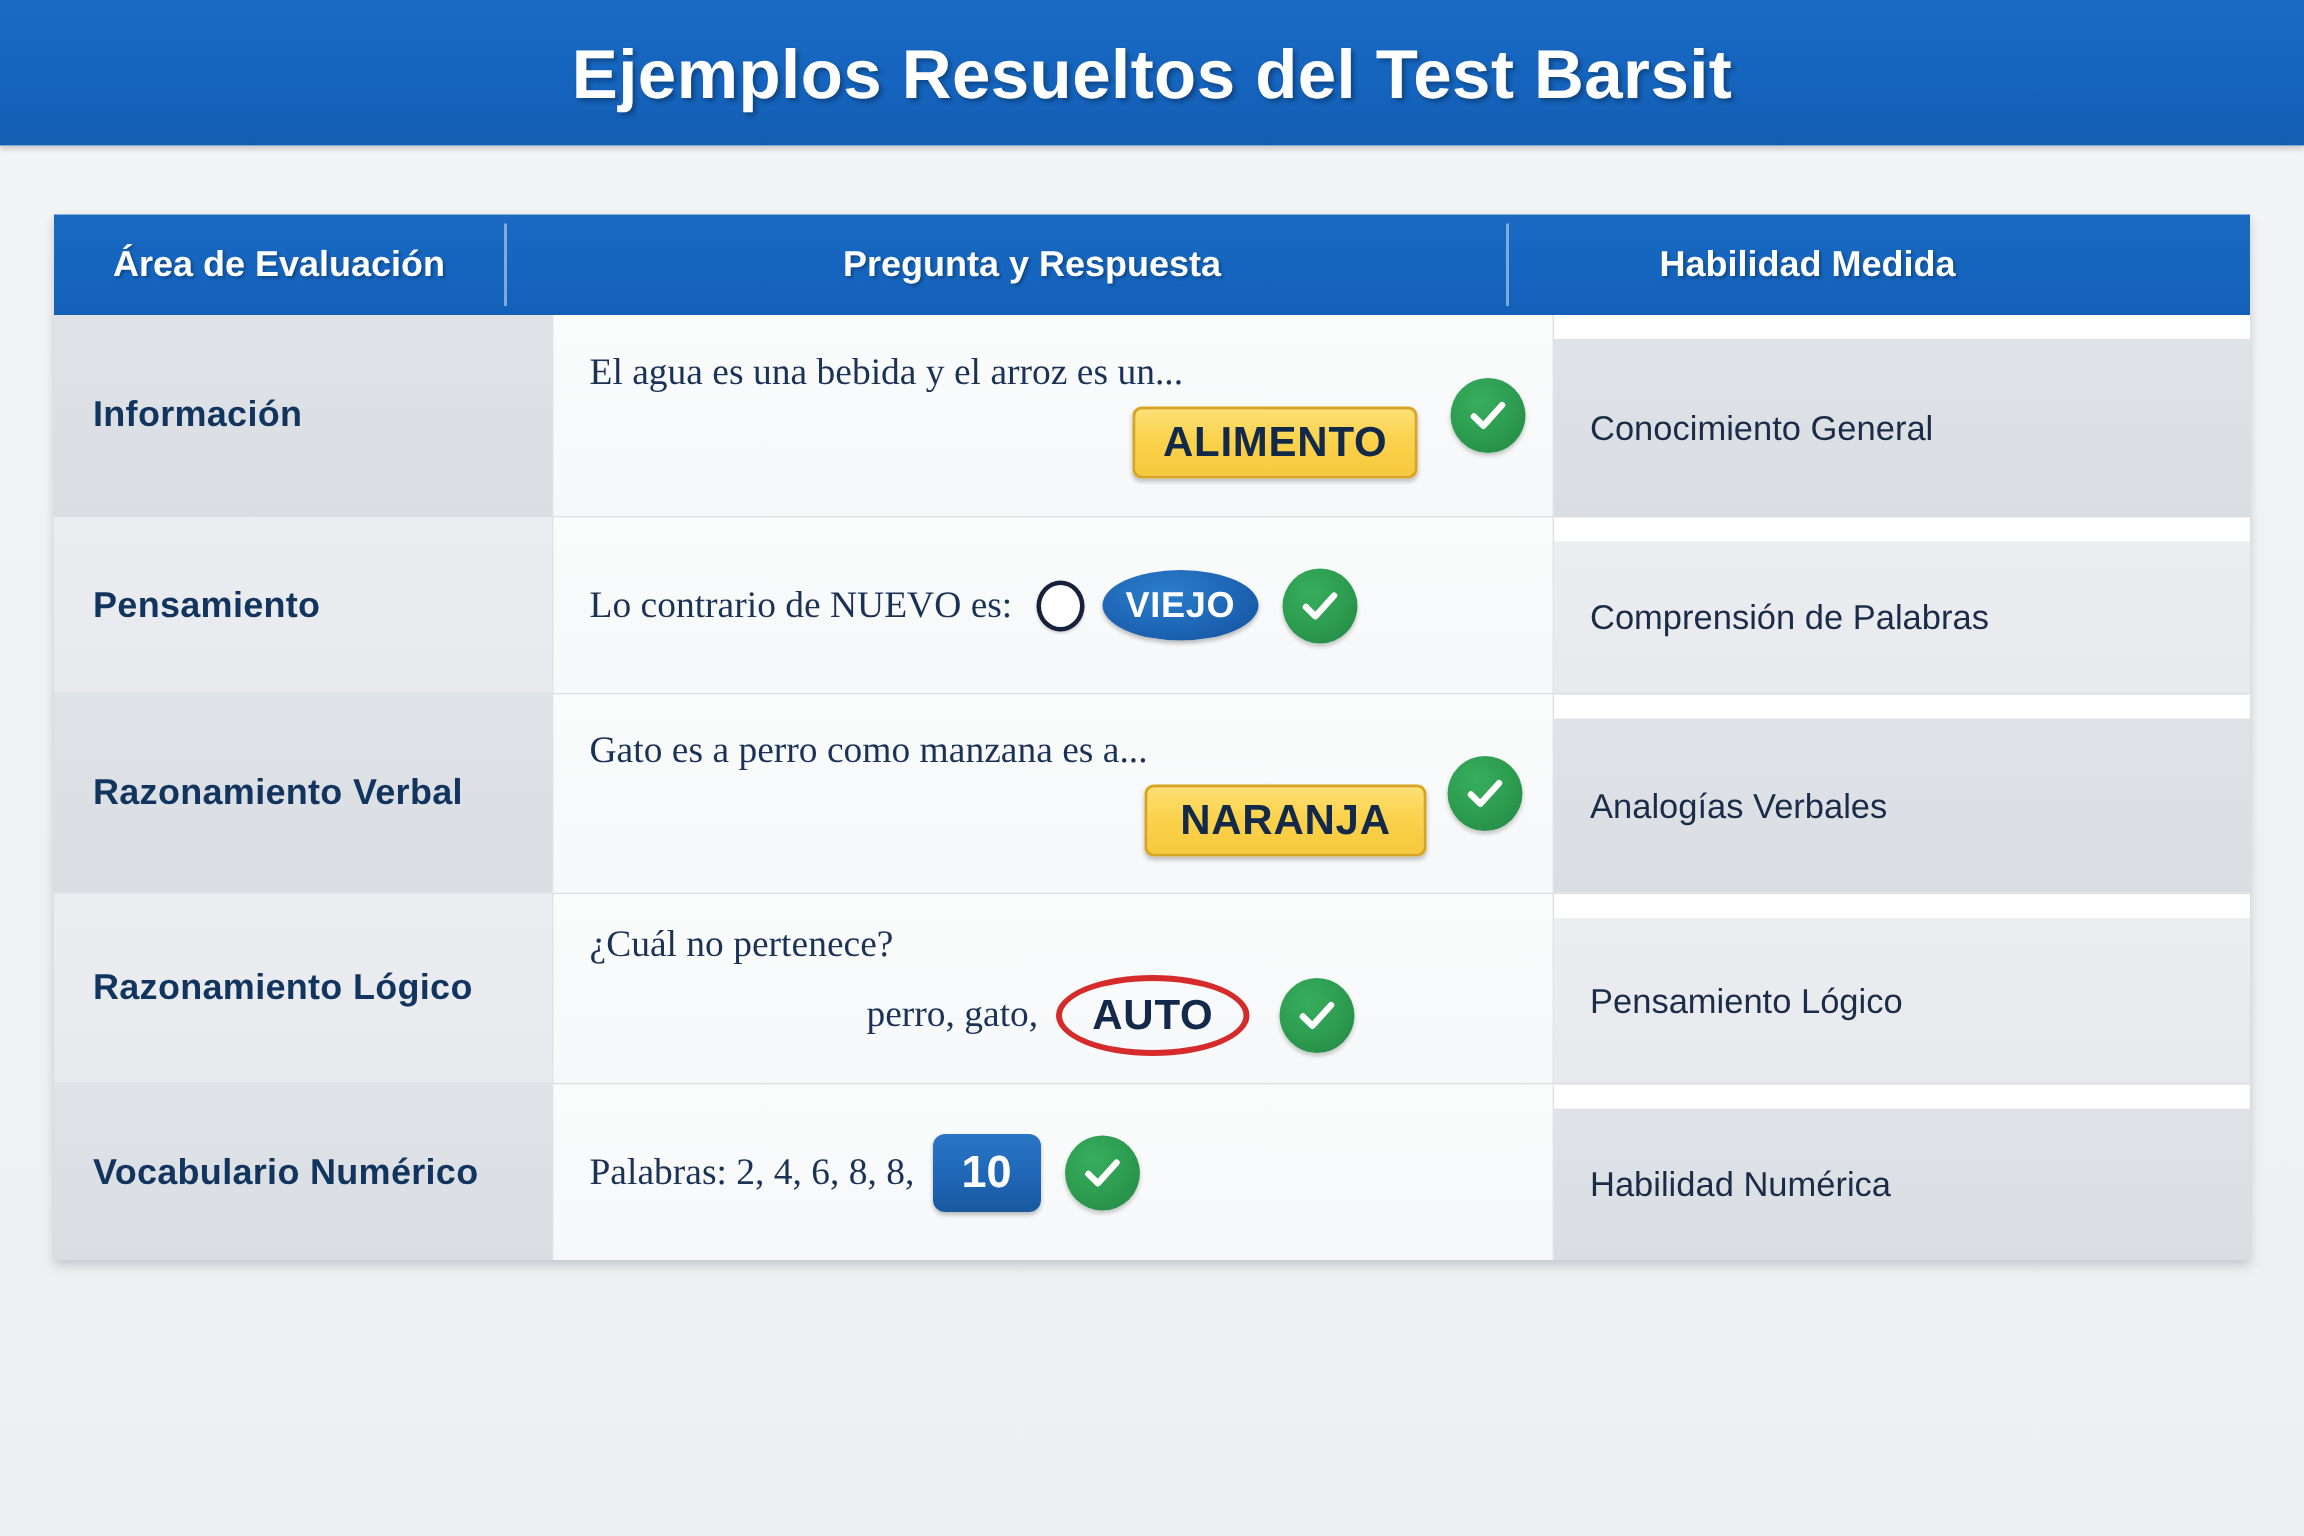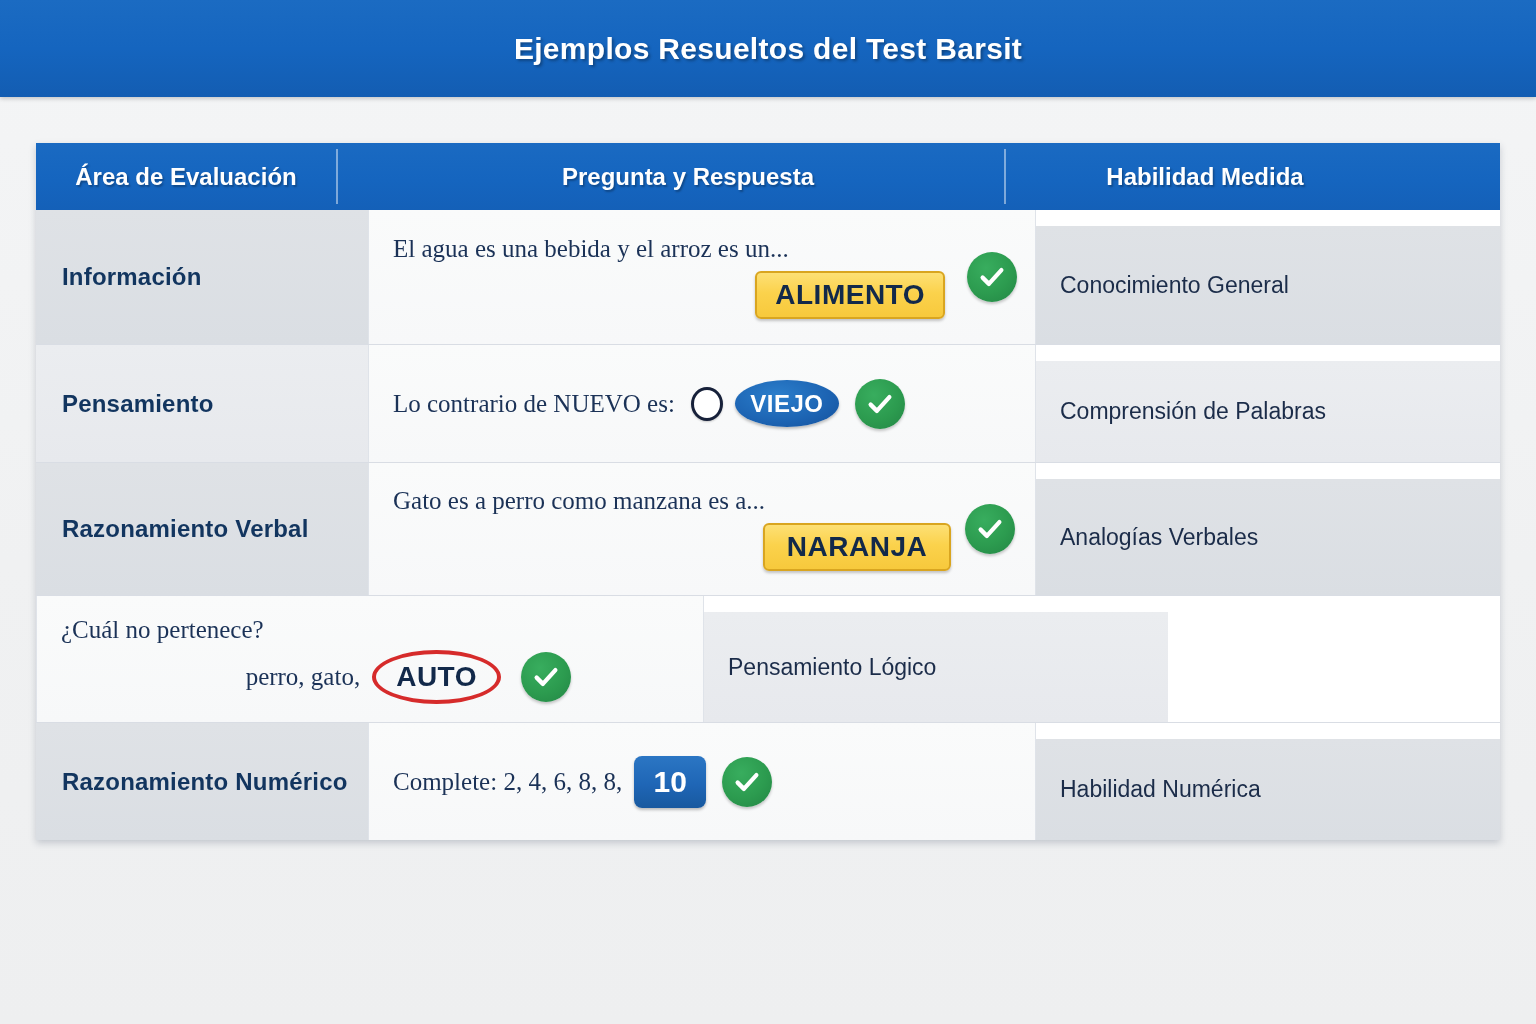--- a/index.html
+++ b/index.html
@@ -31,21 +31,21 @@
     z-index: 2;
     height: 97px;
     background: linear-gradient(180deg, #1b6bc2 0%, #1565bf 50%, #135db2 100%);
     display: flex;
     align-items: center;
     justify-content: center;
     box-shadow: 0 2px 4px rgba(0,0,0,0.18);
   }
   .banner-title {
     color: #ffffff;
-    font-size: 30px;
+    font-size: 46px;
     font-weight: bold;
     letter-spacing: 0.3px;
     text-shadow: 2px 2px 3px rgba(0,0,0,0.30);
     font-family: "Liberation Sans", "DejaVu Sans", sans-serif;
   }
 
   
   .table-wrap {
     position: absolute;
     left: 36px;
@@ -324,44 +324,45 @@
       <span class="check-icon" style="position:absolute; right:20px; top:50%; transform:translateY(-50%);">
         <svg viewBox="0 0 24 24" aria-hidden="true">
             <path d="M4.5 12.5 L9.5 17.5 L19.5 6.5" fill="none" stroke="#ffffff" stroke-width="3.4" stroke-linecap="round" stroke-linejoin="round"></path>
           </svg>
       </span>
     </div>
     <div class="cell col3">Analogías Verbales</div>
   </div>
 
   <div class="row h4 shade-light">
+    <div class="cell col1">Razonamiento Lógico</div>
     <div class="cell col2">
       <div class="q-line first">
         <span class="q-text">¿Cuál no pertenece?</span>
       </div>
       <div class="q-line" style="justify-content:flex-end; padding-right:110px;">
         <span class="q-text">perro, gato,</span>
         <span class="spacer-sm"></span>
         <span class="circled-word">AUTO</span>
         <span class="spacer-lg"></span>
         <span class="check-icon">
           <svg viewBox="0 0 24 24" aria-hidden="true">
               <path d="M4.5 12.5 L9.5 17.5 L19.5 6.5" fill="none" stroke="#ffffff" stroke-width="3.4" stroke-linecap="round" stroke-linejoin="round"></path>
             </svg>
         </span>
       </div>
     </div>
     <div class="cell col3">Pensamiento Lógico</div>
   </div>
 
   <div class="row h5 shade-dark">
-    <div class="cell col1">Razonamiento Numérico</div>
+    <div class="cell col1">Vocabulario Numérico</div>
     <div class="cell col2">
       <div class="q-line single">
-        <span class="q-text">Complete: 2, 4, 6, 8, 8,</span>
+        <span class="q-text">Palabras: 2, 4, 6, 8, 8,</span>
         <span class="spacer-sm"></span>
         <span class="badge-square">10</span>
         <span class="spacer-md"></span>
         <span class="check-icon">
           <svg viewBox="0 0 24 24" aria-hidden="true">
               <path d="M4.5 12.5 L9.5 17.5 L19.5 6.5" fill="none" stroke="#ffffff" stroke-width="3.4" stroke-linecap="round" stroke-linejoin="round"></path>
             </svg>
         </span>
       </div>
     </div>

